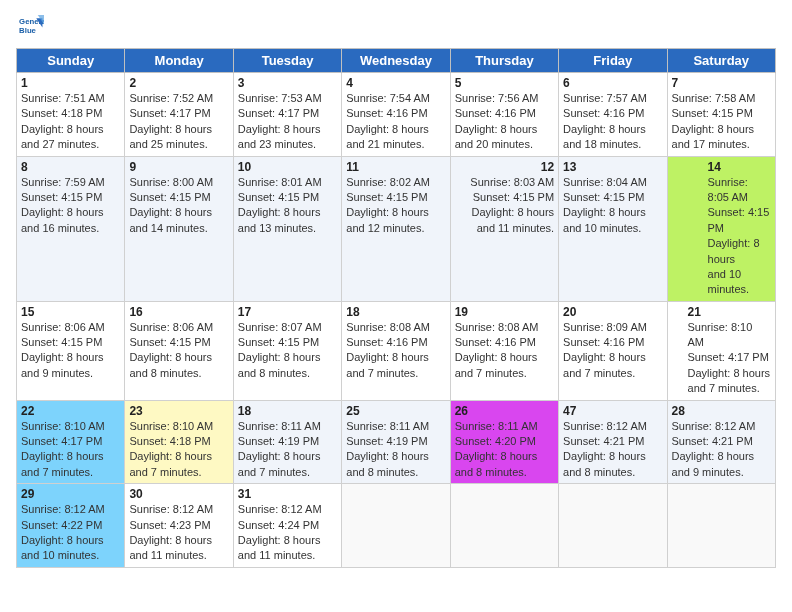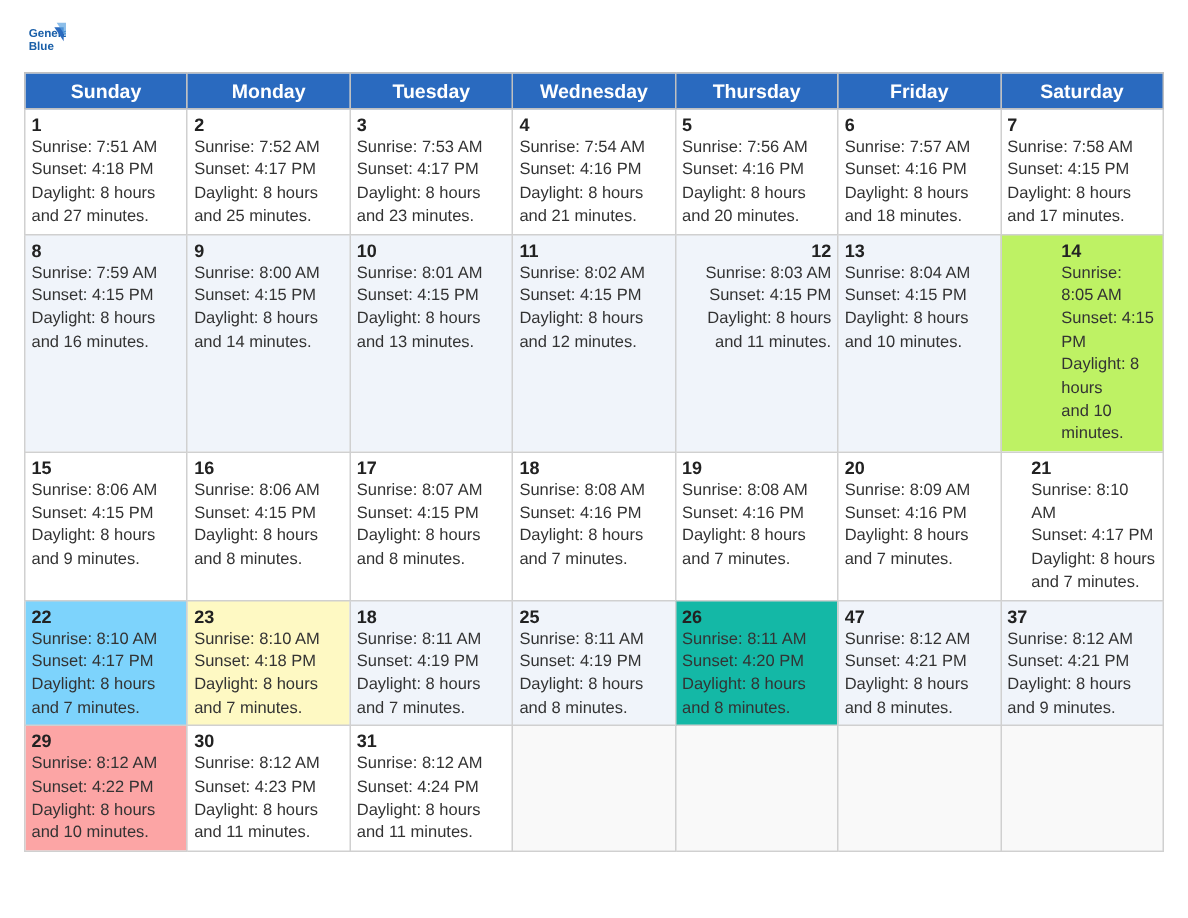--- a/index.html
+++ b/index.html
@@ -229,35 +229,35 @@
             <div class="cell-text">Sunrise: 8:10 AM<br>Sunset: 4:18 PM<br>Daylight: 8 hours<br>and 7 minutes.</div>
           </td>
           <td style="background: rgb(240, 244, 250);">
             <span class="day-num">18</span>
             <div class="cell-text">Sunrise: 8:11 AM<br>Sunset: 4:19 PM<br>Daylight: 8 hours<br>and 7 minutes.</div>
           </td>
           <td style="background: rgb(240, 244, 250);">
             <span class="day-num">25</span>
             <div class="cell-text">Sunrise: 8:11 AM<br>Sunset: 4:19 PM<br>Daylight: 8 hours<br>and 8 minutes.</div>
           </td>
-          <td style="background: #14b8a6;">
+          <td style="background: #d946ef;">
             <span class="day-num">26</span>
             <div class="cell-text">Sunrise: 8:11 AM<br>Sunset: 4:20 PM<br>Daylight: 8 hours<br>and 8 minutes.</div>
           </td>
           <td style="background: rgb(240, 244, 250);">
             <span class="day-num">47</span>
             <div class="cell-text">Sunrise: 8:12 AM<br>Sunset: 4:21 PM<br>Daylight: 8 hours<br>and 8 minutes.</div>
           </td>
           <td style="background: rgb(240, 244, 250);">
-            <span class="day-num">37</span>
+            <span class="day-num">28</span>
             <div class="cell-text">Sunrise: 8:12 AM<br>Sunset: 4:21 PM<br>Daylight: 8 hours<br>and 9 minutes.</div>
           </td>
         </tr>
         <tr class="last-row">
-          <td style="background: #fca5a5;">
+          <td style="background: #7dd3fc;">
             <span class="day-num">29</span>
             <div class="cell-text">Sunrise: 8:12 AM<br>Sunset: 4:22 PM<br>Daylight: 8 hours<br>and 10 minutes.</div>
           </td>
           <td style="background: rgb(255, 255, 255);">
             <span class="day-num">30</span>
             <div class="cell-text">Sunrise: 8:12 AM<br>Sunset: 4:23 PM<br>Daylight: 8 hours<br>and 11 minutes.</div>
           </td>
           <td style="background: rgb(255, 255, 255);">
             <span class="day-num">31</span>
             <div class="cell-text">Sunrise: 8:12 AM<br>Sunset: 4:24 PM<br>Daylight: 8 hours<br>and 11 minutes.</div>

